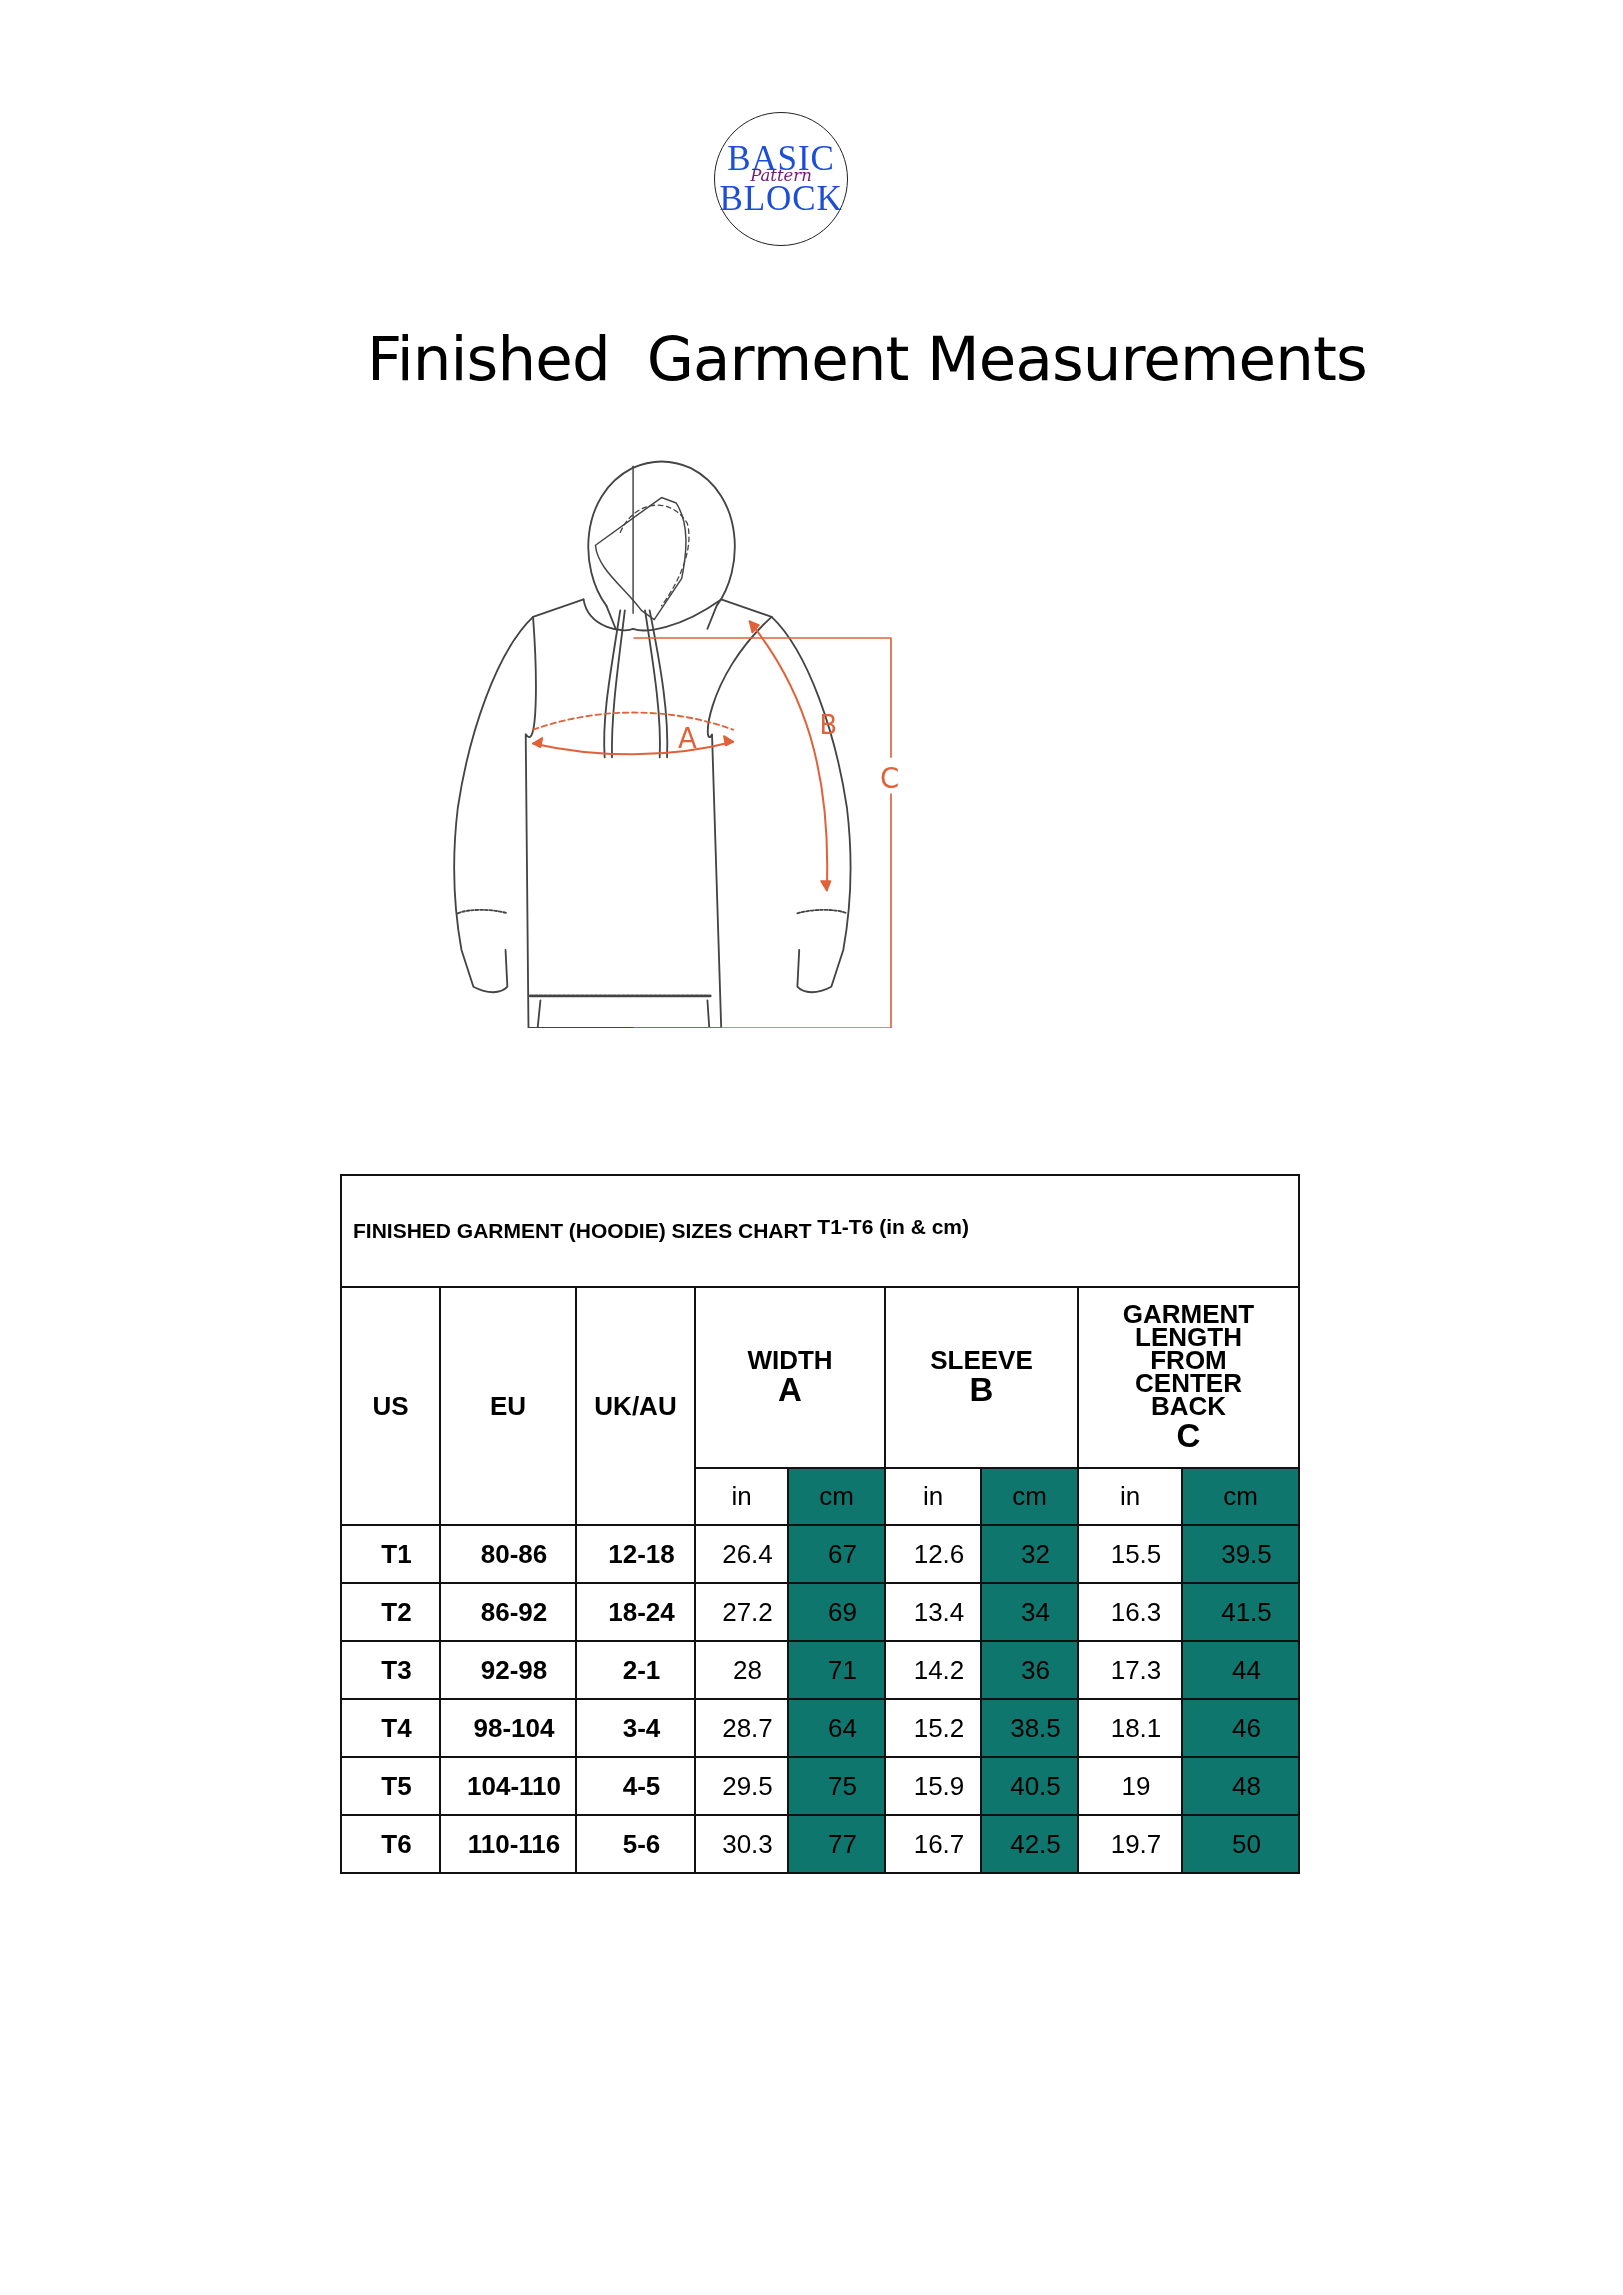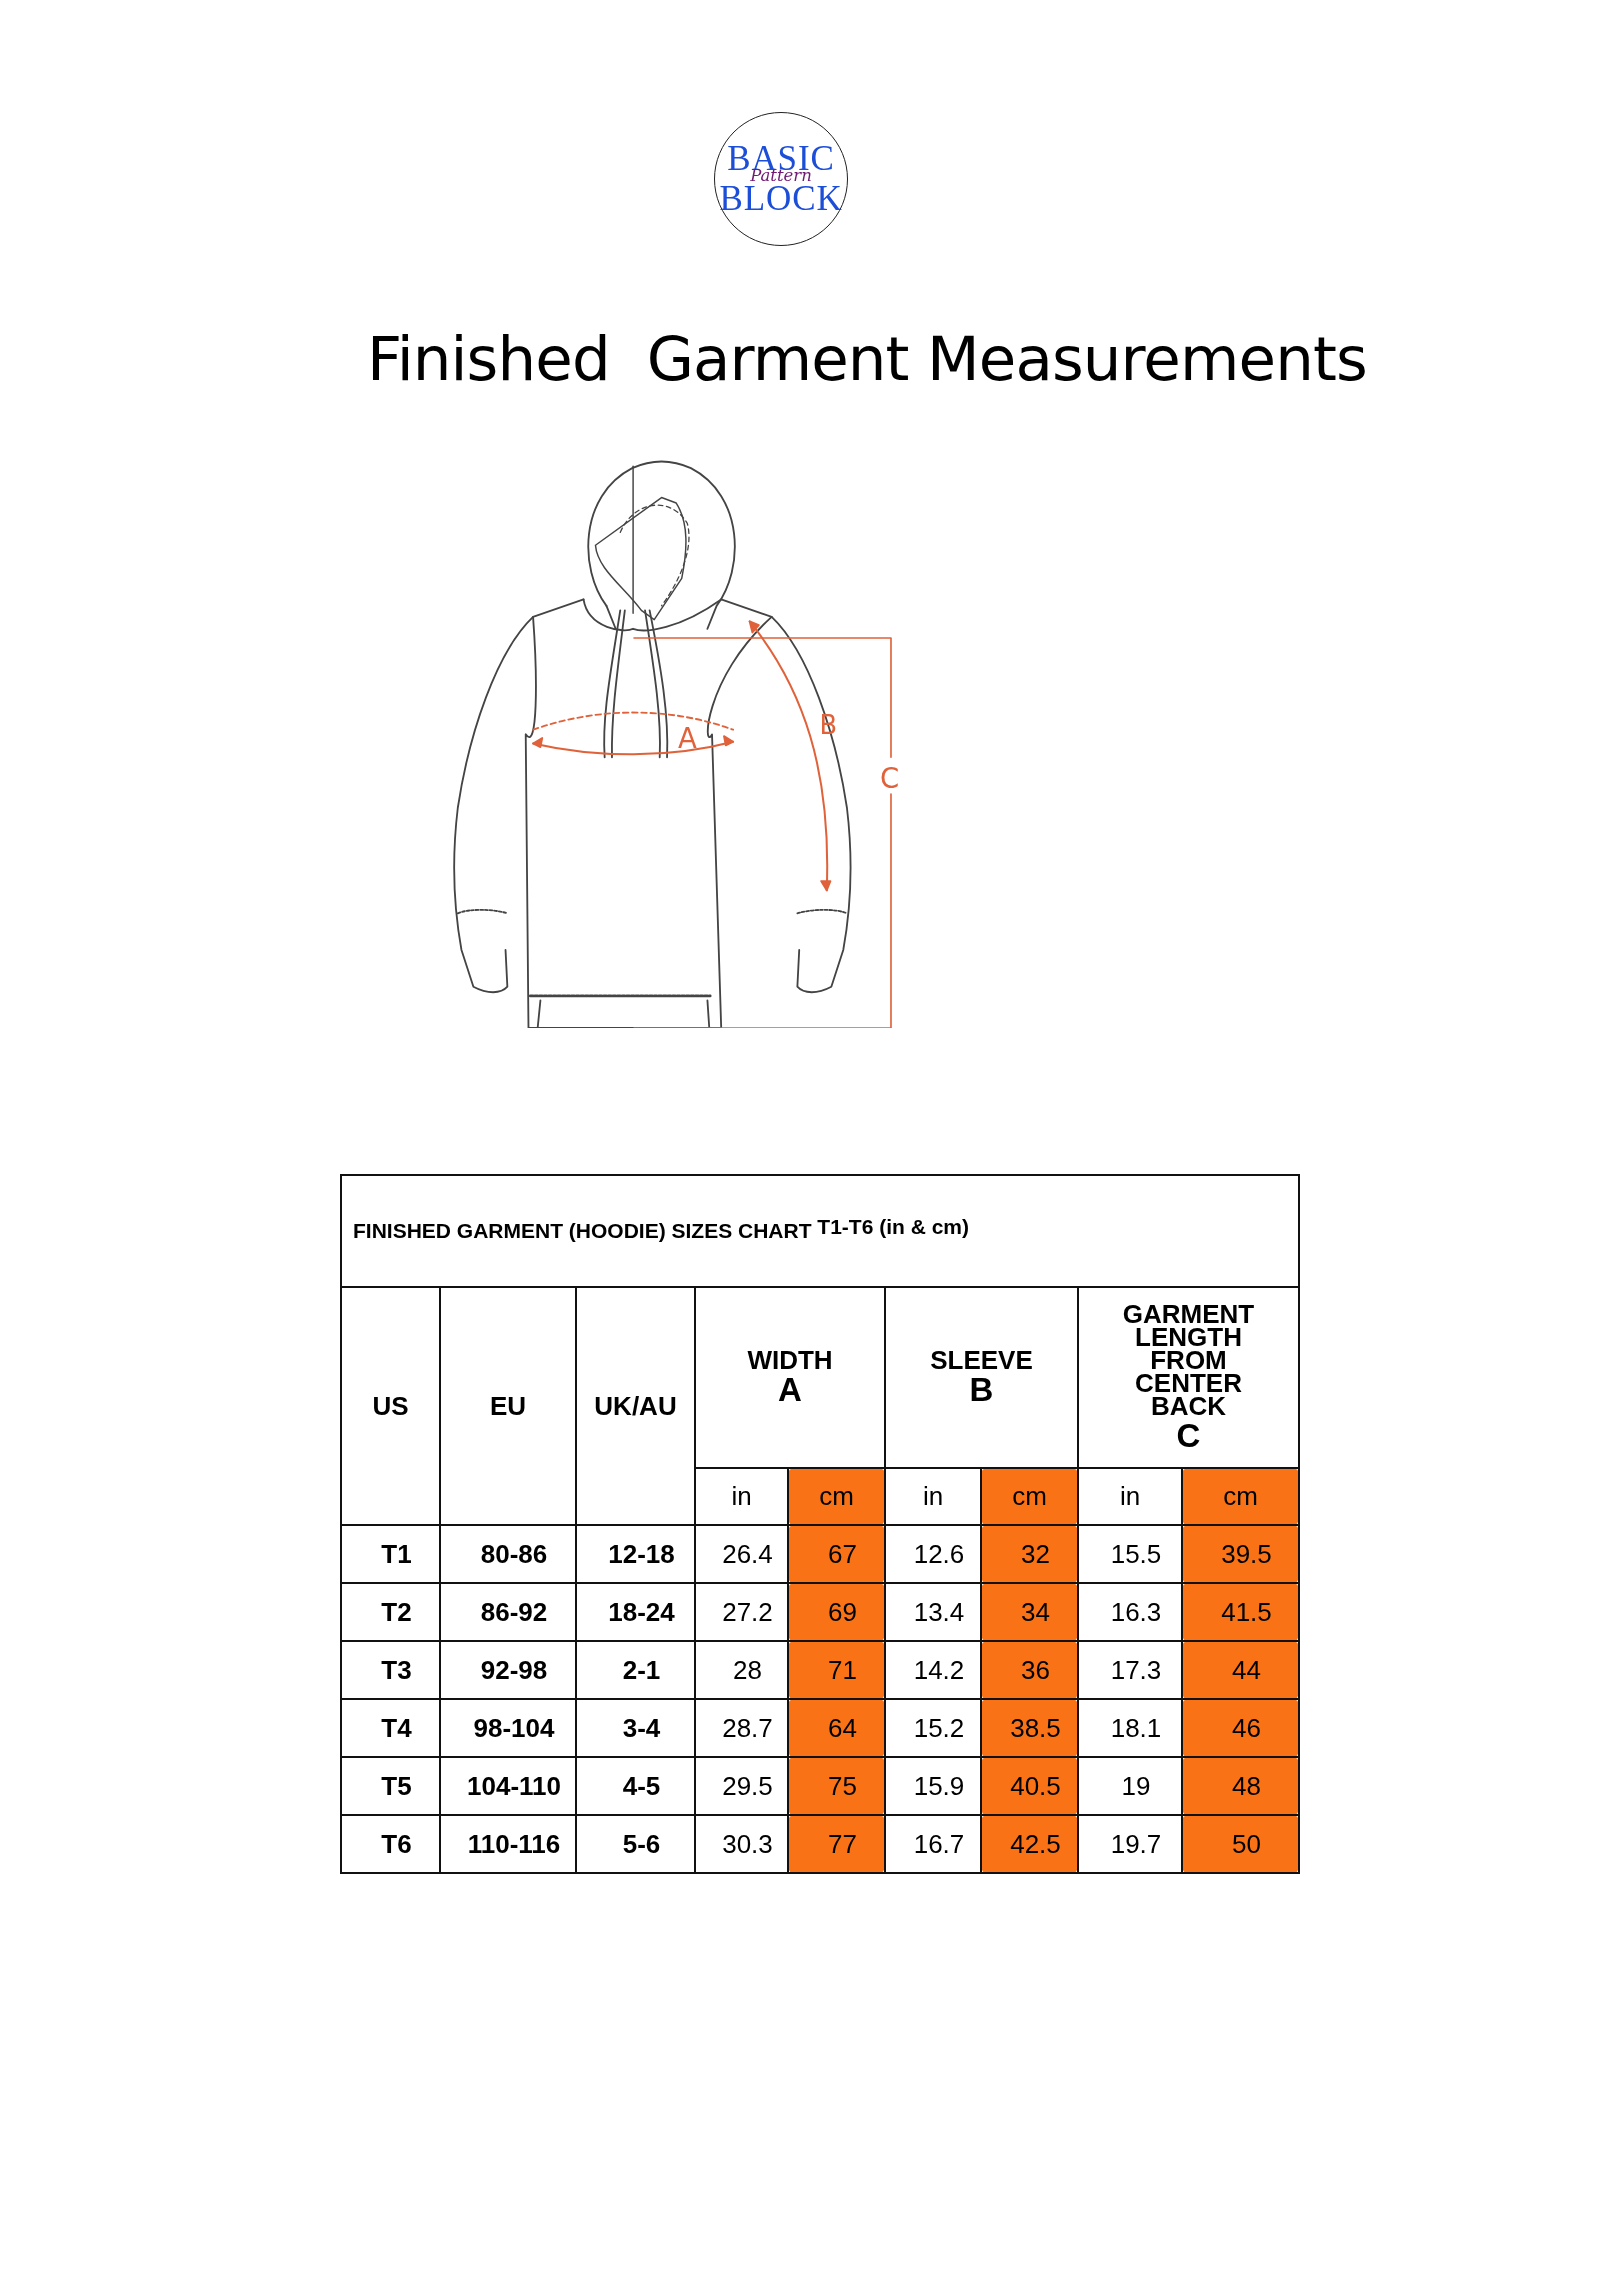--- a/index.html
+++ b/index.html
@@ -31,21 +31,21 @@
             vertical-align: middle; padding: 0; font-size: 26px; }
     .size-table .title-cell { height: 110px; text-align: left; padding-left: 11px;
             font-size: 21px; font-weight: bold; }
     .title-suffix { font-weight: bold; font-size: 21px; position: relative; top: -3.7px; }
     .head-cell { height: 179px; font-weight: bold; font-size: 27px; }
     .group-head { height: 179px; font-weight: bold; font-size: 20px; line-height: 23px; }
     .group-letter { display: block; font-size: 33px; line-height: 35px; }
     .unit-cell { height: 55px; font-size: 26px; font-weight: normal; }
     .data-row td { height: 56px; padding-left: 12px; }
     .bold { font-weight: bold; }
-    .shade { background: #f97316; border-radius: 6px; }
+    .shade { background: #0f766e; }
   </style>
 </head>
 <body>
 
 <div class="logo">
   <div class="logo-basic">BASIC</div>
   <div class="logo-script">Pattern</div>
   <div class="logo-block">BLOCK</div>
 </div>
 

